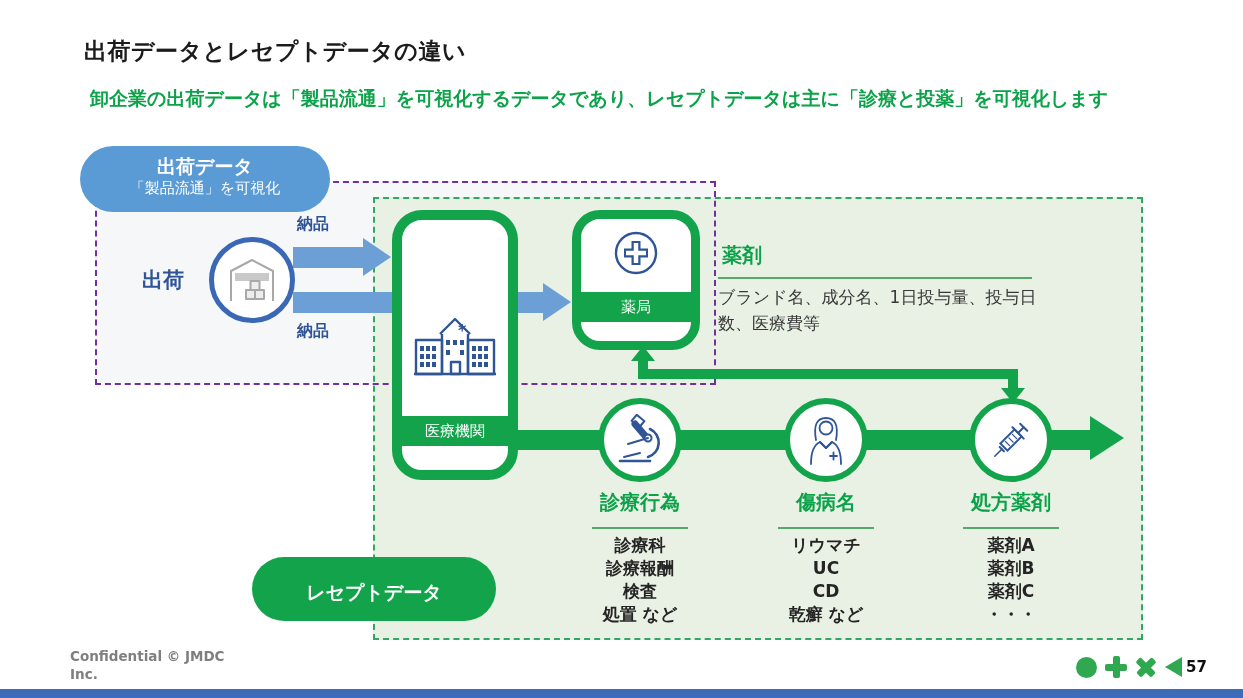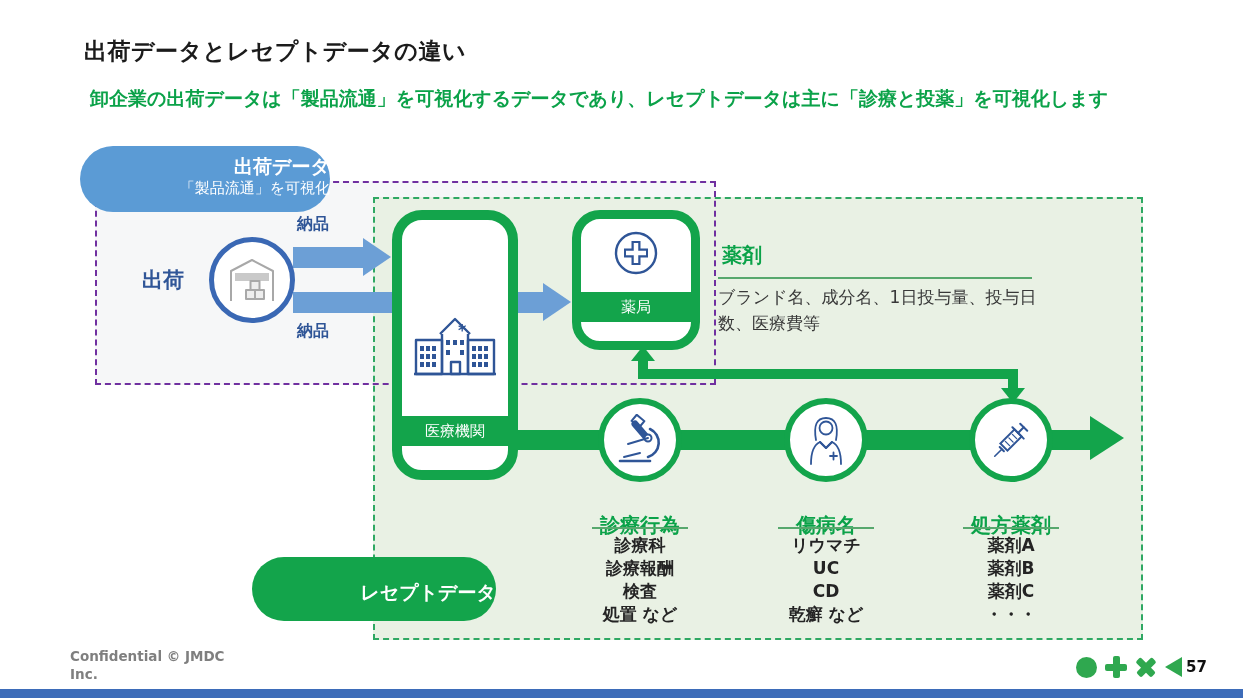--- a/index.html
+++ b/index.html
@@ -8,21 +8,21 @@
   
   .title{position:absolute;left:84px;top:36px;font-size:23px;font-weight:bold;color:#1b1b1b;letter-spacing:.5px;}
   .subtitle{position:absolute;left:90px;top:85px;width:1085px;font-size:19px;font-weight:bold;color:#0ba249;line-height:1.38;}
   
   .purple-fill{position:absolute;left:95px;top:181px;width:621px;height:204px;background:#f6f7f8;z-index:0;}
   .green-zone{position:absolute;left:373px;top:197px;width:770px;height:443px;background:#e9f1e4;
               border:2px dashed #2fa863;box-sizing:border-box;z-index:1;}
   .purple-border{position:absolute;left:95px;top:181px;width:621px;height:204px;border:2px dashed #7030a0;
               box-sizing:border-box;background:transparent;z-index:2;}
   
-  .bubble{position:absolute;border-radius:34px;color:#fff;text-align:right;z-index:4;box-sizing:border-box;padding-top:9px;}
+  .bubble{position:absolute;border-radius:34px;color:#fff;text-align:center;z-index:4;box-sizing:border-box;padding-top:9px;}
   .bubble-blue{left:80px;top:146px;width:250px;height:66px;background:#5b9bd5;}
   .bubble-green{left:252px;top:557px;width:244px;height:64px;background:#13a44b;padding-top:24px;}
   .bubble .b-title{font-size:19px;font-weight:bold;line-height:1.25;}
   .bubble .b-sub{font-size:15px;line-height:1.3;}
   
   .ship-label{position:absolute;left:142px;top:266px;font-size:21px;font-weight:bold;color:#2f5597;z-index:3;}
   .wh-circle{position:absolute;left:209px;top:237px;width:86px;height:86px;border-radius:50%;background:#fff;
              border:5px solid #3a68b4;box-sizing:border-box;z-index:3;display:flex;align-items:center;justify-content:center;}
   .delivery{position:absolute;font-size:16px;font-weight:bold;color:#2f5597;z-index:3;}
   .delivery.top{left:297px;top:214px;} .delivery.bottom{left:297px;top:321px;}
@@ -55,21 +55,21 @@
   .tri{position:absolute;width:0;height:0;z-index:2;}
   .conn-up-head{left:631px;top:346px;border-left:12px solid transparent;border-right:12px solid transparent;border-bottom:15px solid #13a44b;}
   .conn-down-head{left:1001px;top:388px;border-left:12px solid transparent;border-right:12px solid transparent;border-top:15px solid #13a44b;}
   
   .flow-band{left:505px;top:430px;width:585px;height:20px;}
   .flow-head{left:1090px;top:416px;border-top:22px solid transparent;border-bottom:22px solid transparent;border-left:34px solid #13a44b;}
   .flow-circle{position:absolute;top:398px;width:84px;height:84px;border-radius:50%;background:#fff;border:6px solid #13a44b;
                box-sizing:border-box;z-index:3;display:flex;align-items:center;justify-content:center;}
   .fc1{left:598px;} .fc2{left:784px;} .fc3{left:969px;}
   
-  .col-label{position:absolute;top:512px;width:150px;text-align:center;font-size:20px;font-weight:bold;color:#0ba249;z-index:2;}
+  .col-label{position:absolute;top:489px;width:150px;text-align:center;font-size:20px;font-weight:bold;color:#0ba249;z-index:2;}
   .cl1{left:565px;} .cl2{left:751px;} .cl3{left:936px;}
   .col-underline{top:527px;width:96px;}
   .cu1{left:592px;} .cu2{left:778px;} .cu3{left:963px;}
   .col-items{position:absolute;top:534px;width:150px;text-align:center;font-size:17px;font-weight:bold;color:#242424;line-height:1.35;z-index:2;}
   
   .footer-text{position:absolute;left:70px;top:648px;width:175px;font-size:13.5px;font-weight:bold;color:#7f7f7f;line-height:1.3;}
   .footer-icons{position:absolute;left:1076px;top:656px;display:flex;align-items:center;gap:8px;z-index:2;}
   .f-circle{width:21px;height:21px;border-radius:50%;background:#2fa84f;}
   .f-plus{position:relative;width:22px;height:22px;}
   .f-plus::before{content:"";position:absolute;left:0;top:7.5px;width:22px;height:7px;background:#2fa84f;border-radius:2px;}

